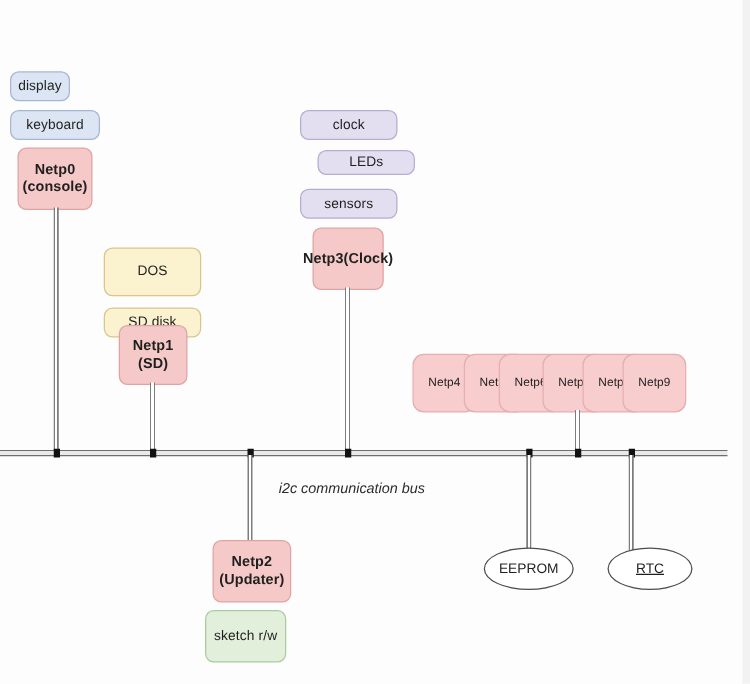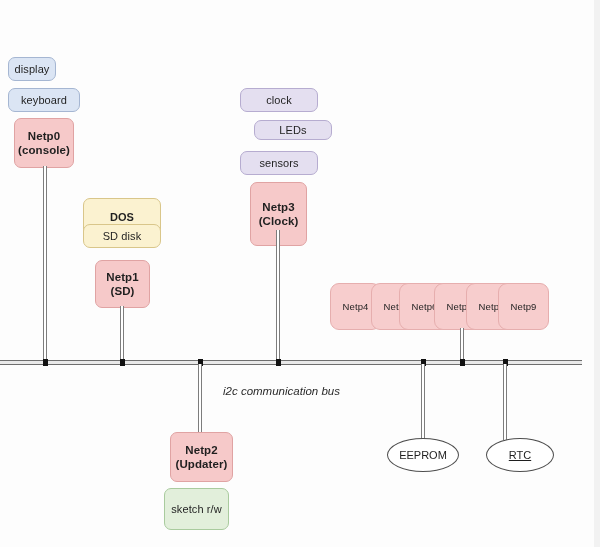--- a/index.html
+++ b/index.html
@@ -117,25 +117,25 @@
   <div class="node peri" style="left:8px;top:88px;width:72px;height:24px;">
     <span>keyboard</span>
   </div>
 
   <div class="node netp" style="left:14px;top:118px;width:60px;height:50px;flex-direction:column;">
     <span>Netp0</span>
     <span>(console)</span>
   </div>
   <div class="wire-v" style="left:43px;top:166px;height:196px;"></div>
 
-  <div class="node store" style="left:83px;top:198px;width:78px;height:39px;font-weight:bold;">
+  <div class="node store" style="left:83px;top:198px;width:78px;height:39px;">
     <span>DOS</span>
   </div>
 
-  <div class="node store" style="left:83px;top:224px;width:78px;height:24px;">
+  <div class="node store" style="left:83px;top:246px;width:78px;height:24px;">
     <span>SD disk</span>
   </div>
 
   <div class="node netp" style="left:95px;top:260px;width:55px;height:48px;flex-direction:column;">
     <span>Netp1</span>
     <span>(SD)</span>
   </div>
   <div class="wire-v" style="left:120px;top:306px;height:56px;"></div>
 
   <div class="node sens" style="left:240px;top:88px;width:78px;height:24px;">
@@ -143,21 +143,21 @@
   </div>
 
   <div class="node sens" style="left:240px;top:120px;width:78px;height:20px;margin-left:14px;">
     <span>LEDs</span>
   </div>
 
   <div class="node sens" style="left:240px;top:151px;width:78px;height:24px;">
     <span>sensors</span>
   </div>
 
-  <div class="node netp" style="left:250px;top:182px;width:57px;height:64px;flex-direction:column;">
+  <div class="node netp" style="left:250px;top:182px;width:57px;height:50px;flex-direction:row;">
     <span>Netp3</span>
     <span>(Clock)</span>
   </div>
   <div class="wire-v" style="left:276px;top:230px;height:132px;"></div>
 
   <div class="node netp-small" style="left:330px;top:283px;width:51px;height:47px;">
     <span>Netp4</span>
   </div>
   <div class="node netp-small" style="left:371px;top:283px;width:51px;height:47px;">
     <span>Netp5</span>

